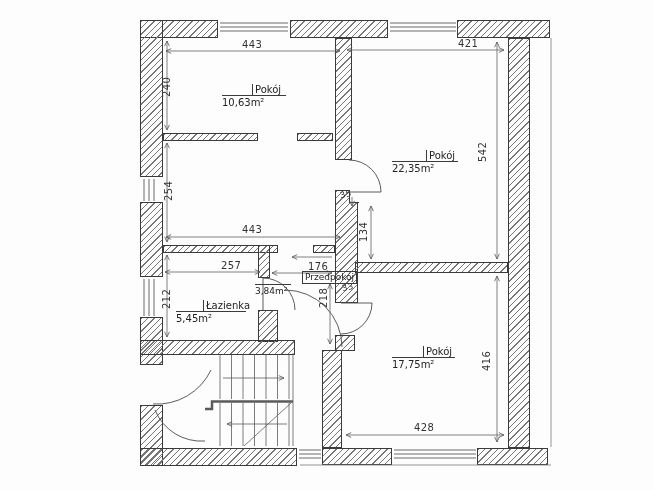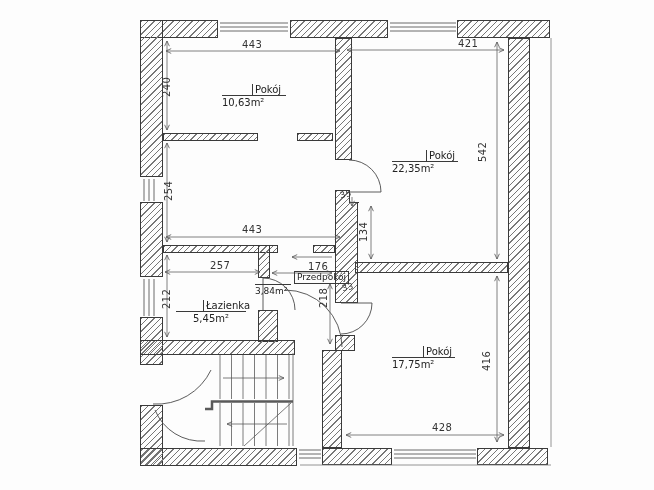--- a/index.html
+++ b/index.html
@@ -141,42 +141,42 @@
     <div class="rl-top" style="padding-left:30px;"><span class="rl-name">Pokój</span></div>
     <div class="rl-area">10,63m²</div>
   </div>
 
 
   <div class="room-label" style="left:392px;top:150px;width:66px;">
     <div class="rl-top" style="padding-left:34px;"><span class="rl-name">Pokój</span></div>
     <div class="rl-area">22,35m²</div>
   </div>
 
-  <div class="plabel" style="left:294px;top:271px;">Przedpokój</div>
+  <div class="plabel" style="left:302px;top:271px;">Przedpokój</div>
   <div class="parea" style="left:255px;top:284px;width:36px;">3,84m²</div>
 
-  <div class="room-label" style="left:176px;top:300px;width:70px;text-align:center;">
+  <div class="room-label" style="left:176px;top:300px;width:70px;">
     <div class="rl-top" style="padding-left:27px;"><span class="rl-name">Łazienka</span></div>
     <div class="rl-area">5,45m²</div>
   </div>
 
   <div class="room-label" style="left:392px;top:346px;width:63px;">
     <div class="rl-top" style="padding-left:31px;"><span class="rl-name">Pokój</span></div>
     <div class="rl-area">17,75m²</div>
   </div>
 
   <div class="dim" style="left:242px;top:39px;">443</div>
   <div class="dim" style="left:416px;top:38px;margin-left:42px;">421</div>
   <div class="dim v" style="left:161px;top:97px;">240</div>
   <div class="dim v" style="left:163px;top:201px;">254</div>
   <div class="dim" style="left:242px;top:224px;">443</div>
   <div class="dim v" style="left:161px;top:309px;">212</div>
-  <div class="dim" style="left:210px;top:260px;text-align:center;">257</div>
+  <div class="dim" style="left:221px;top:260px;text-align:center;">257</div>
   <div class="dim" style="left:308px;top:261px;">176</div>
   <div class="dim v" style="left:318px;top:308px;">218</div>
   <div class="dim v" style="left:358px;top:242px;">134</div>
   <div class="dim small" style="left:340px;top:189px;">35</div>
   <div class="dim small" style="left:342px;top:282px;">33</div>
   <div class="dim v" style="left:477px;top:162px;">542</div>
   <div class="dim v" style="left:481px;top:371px;">416</div>
-  <div class="dim" style="left:432px;top:422px;">428</div>
+  <div class="dim" style="left:414px;top:422px;">428</div>
 
 </div>
 
 </body></html>

